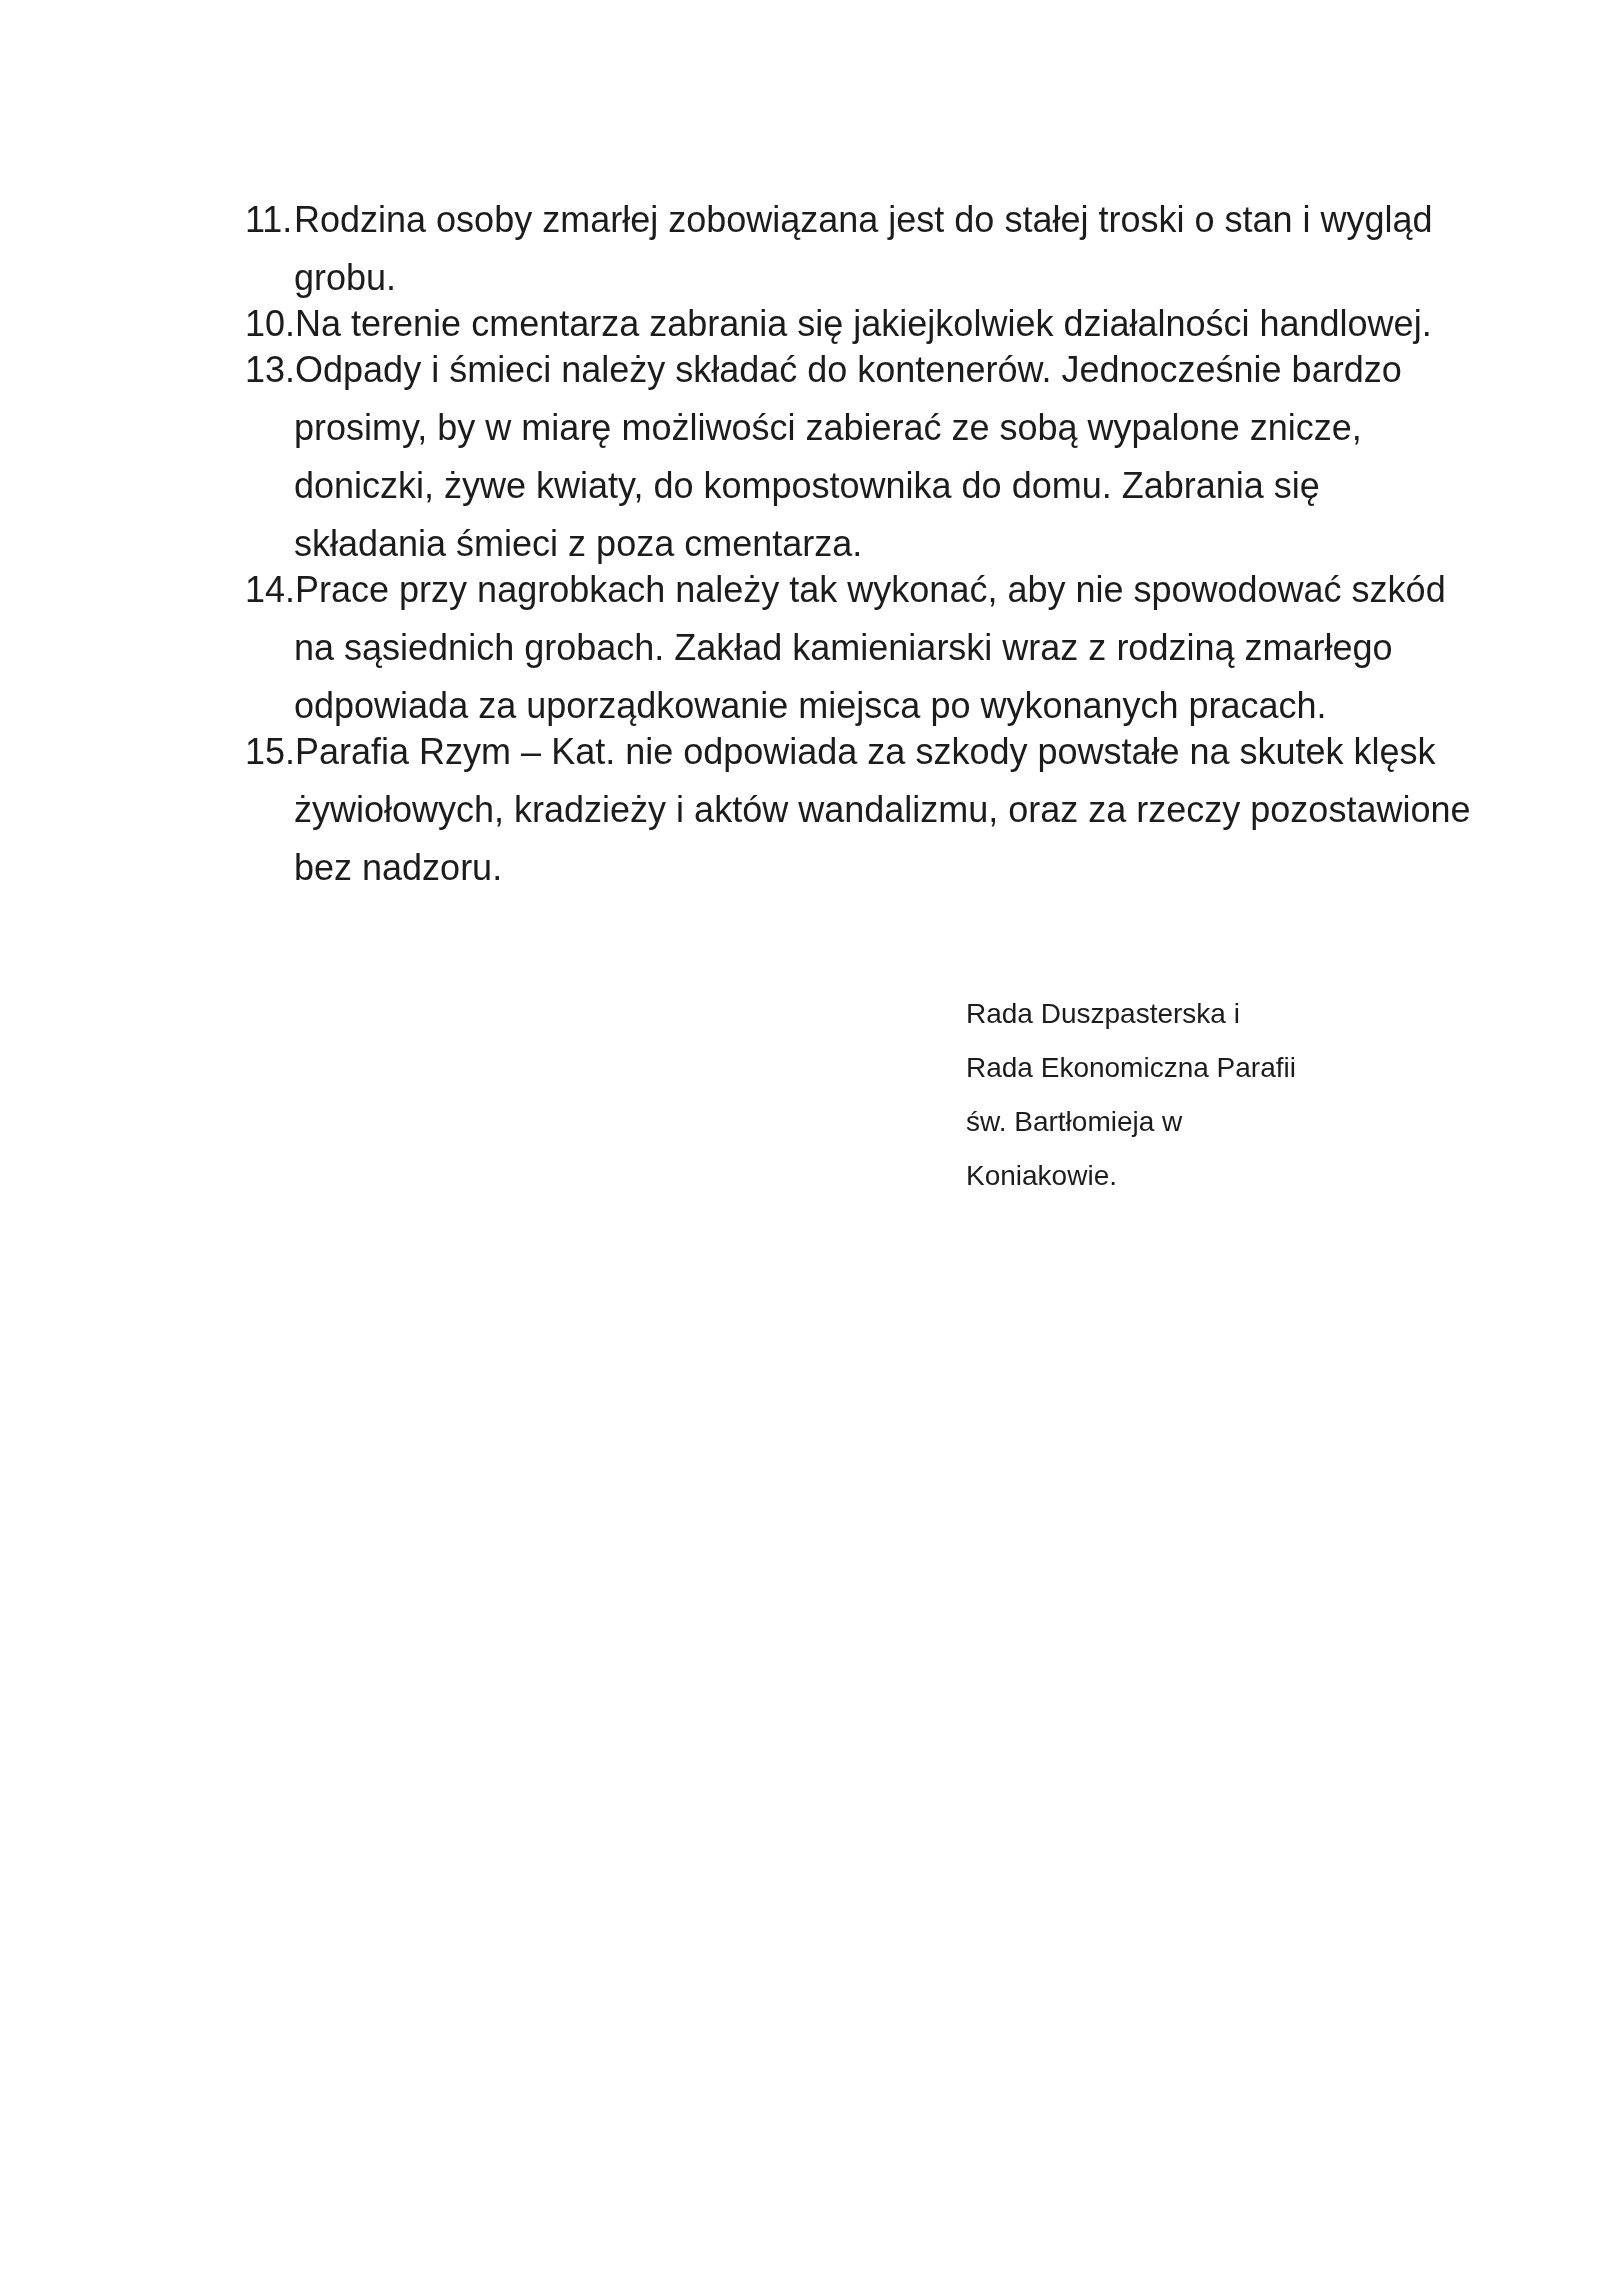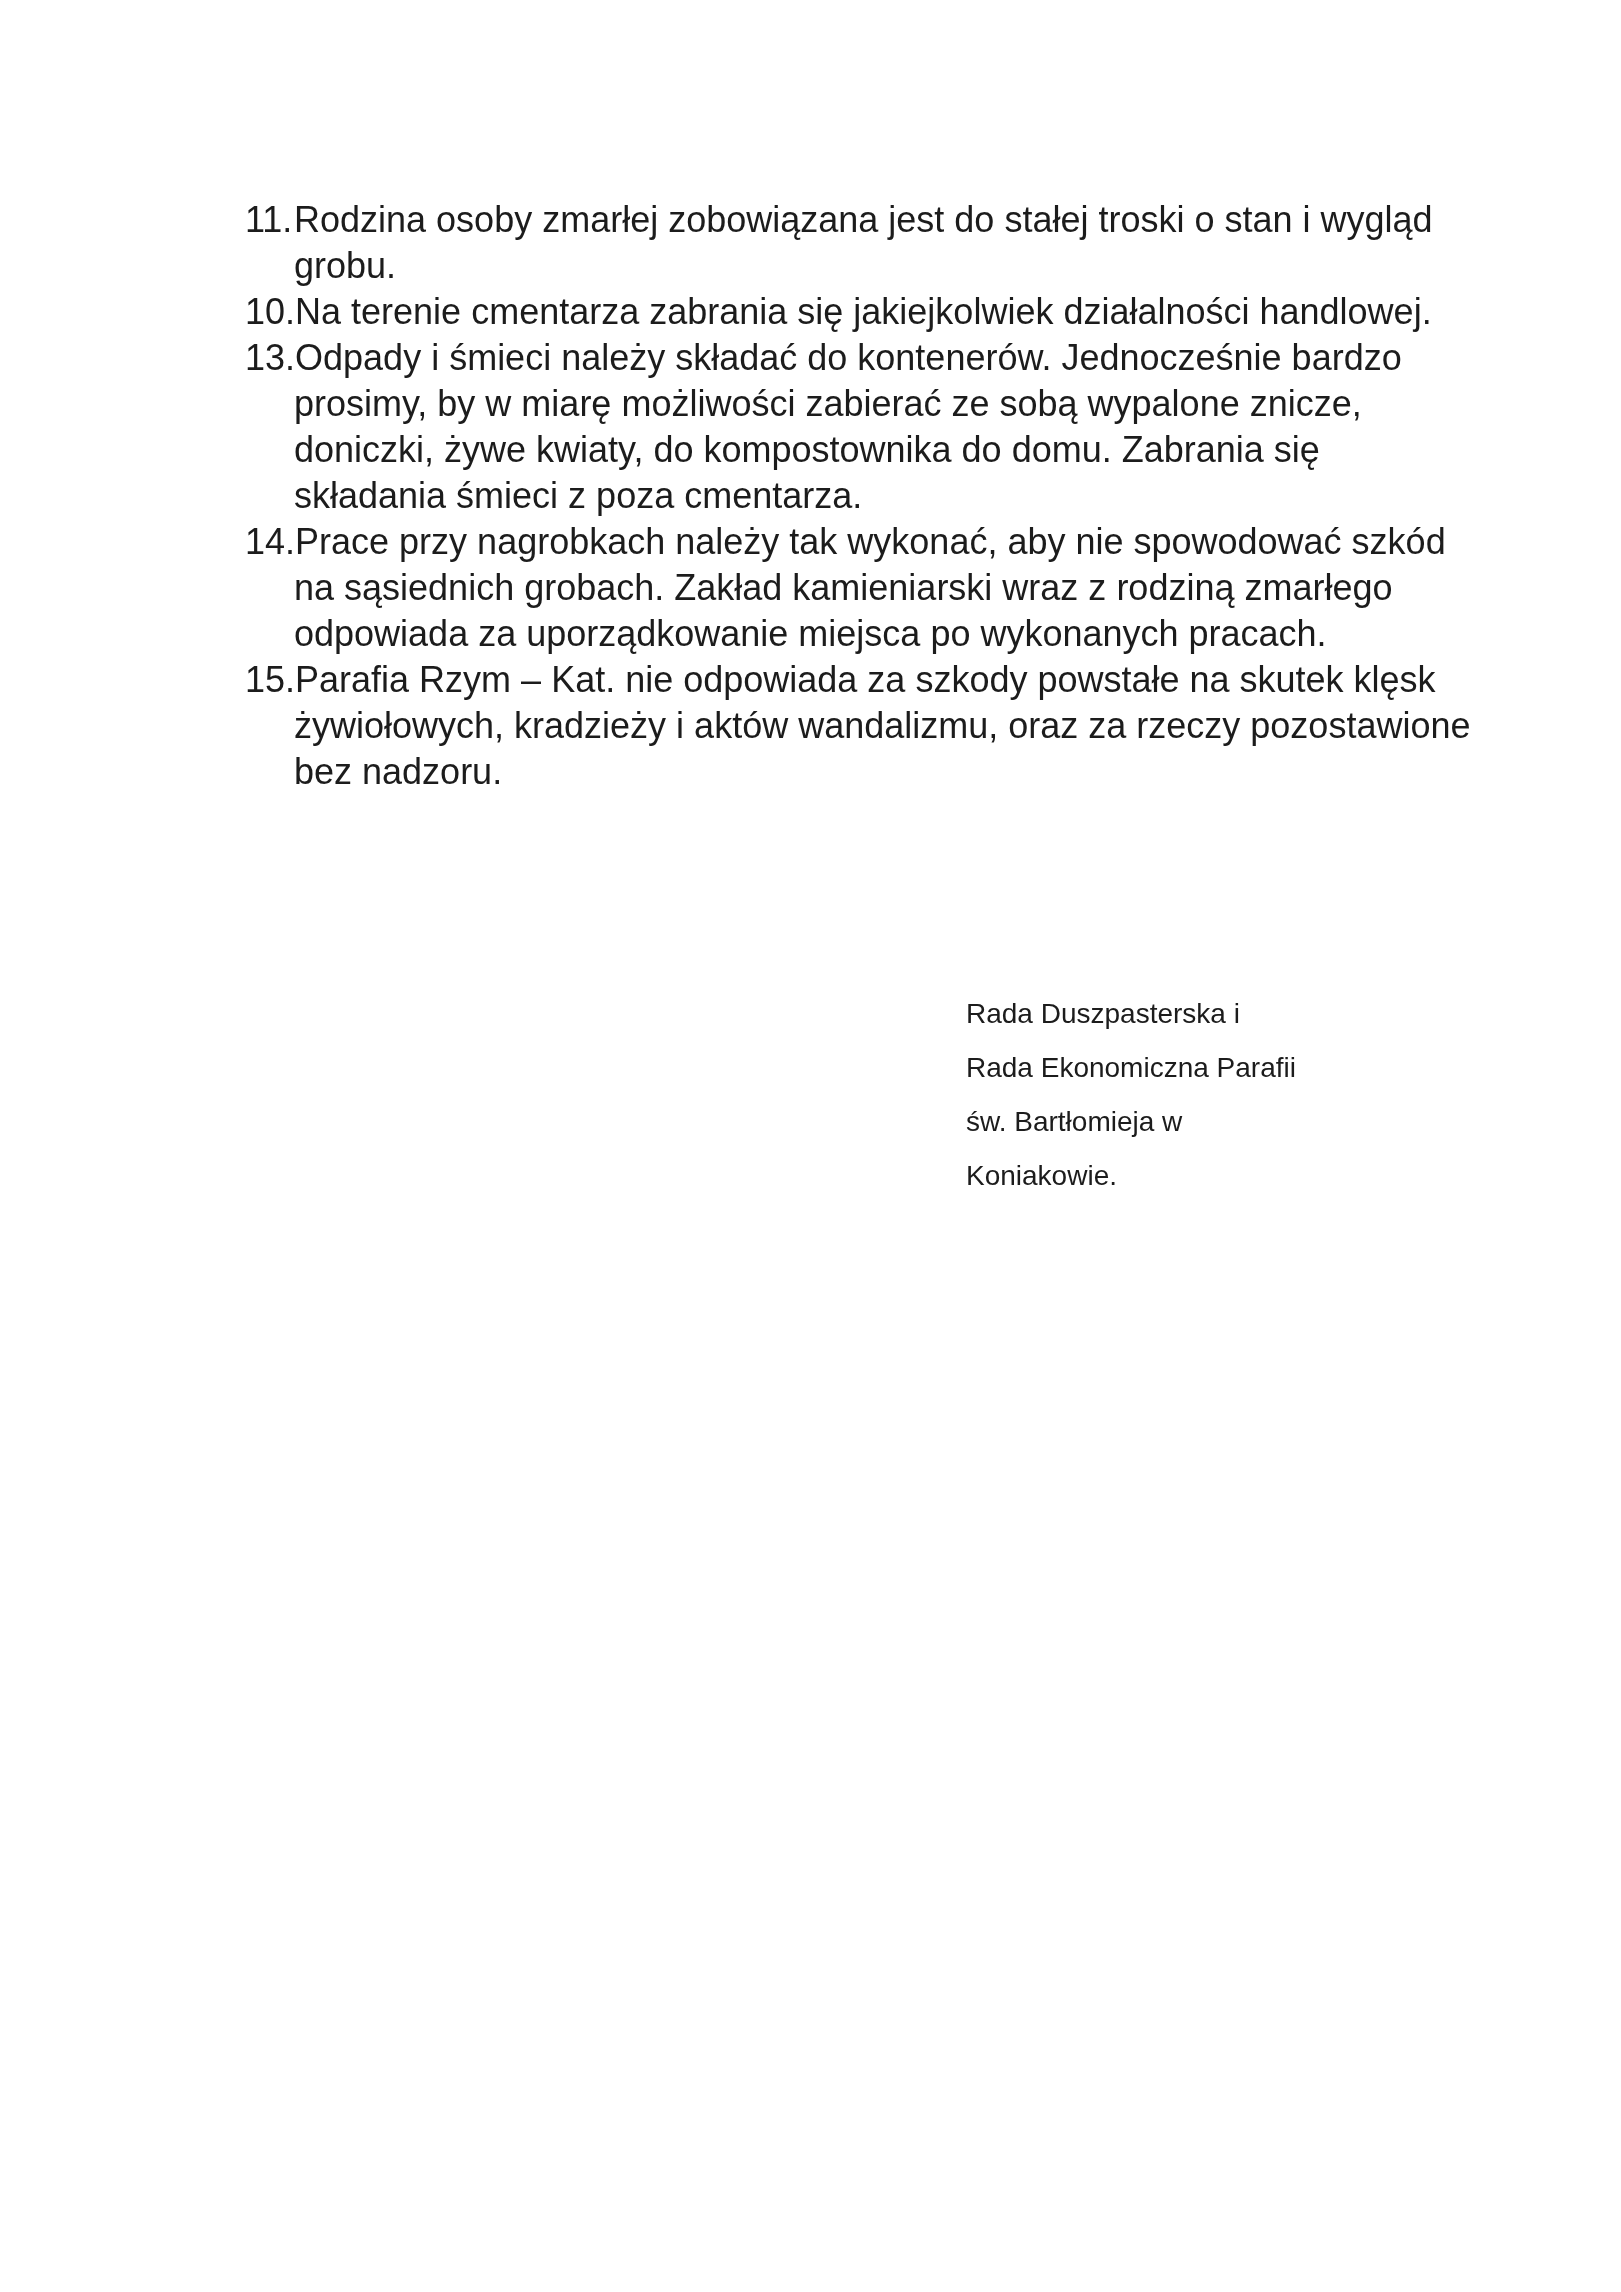--- a/index.html
+++ b/index.html
@@ -22,20 +22,21 @@
     top: 197px;
     font-size: 36px;
     line-height: 46px;
     letter-spacing: 0px;
   }
   .line {
     white-space: nowrap;
   }
   .line.cont {
     padding-left: 49px;
+    margin-top: 12px;
   }
   .num {
     display: inline-block;
     min-width: 49px;
   }
   .line b {
     font-weight: 400;
   }
   .signature {
     position: absolute;

